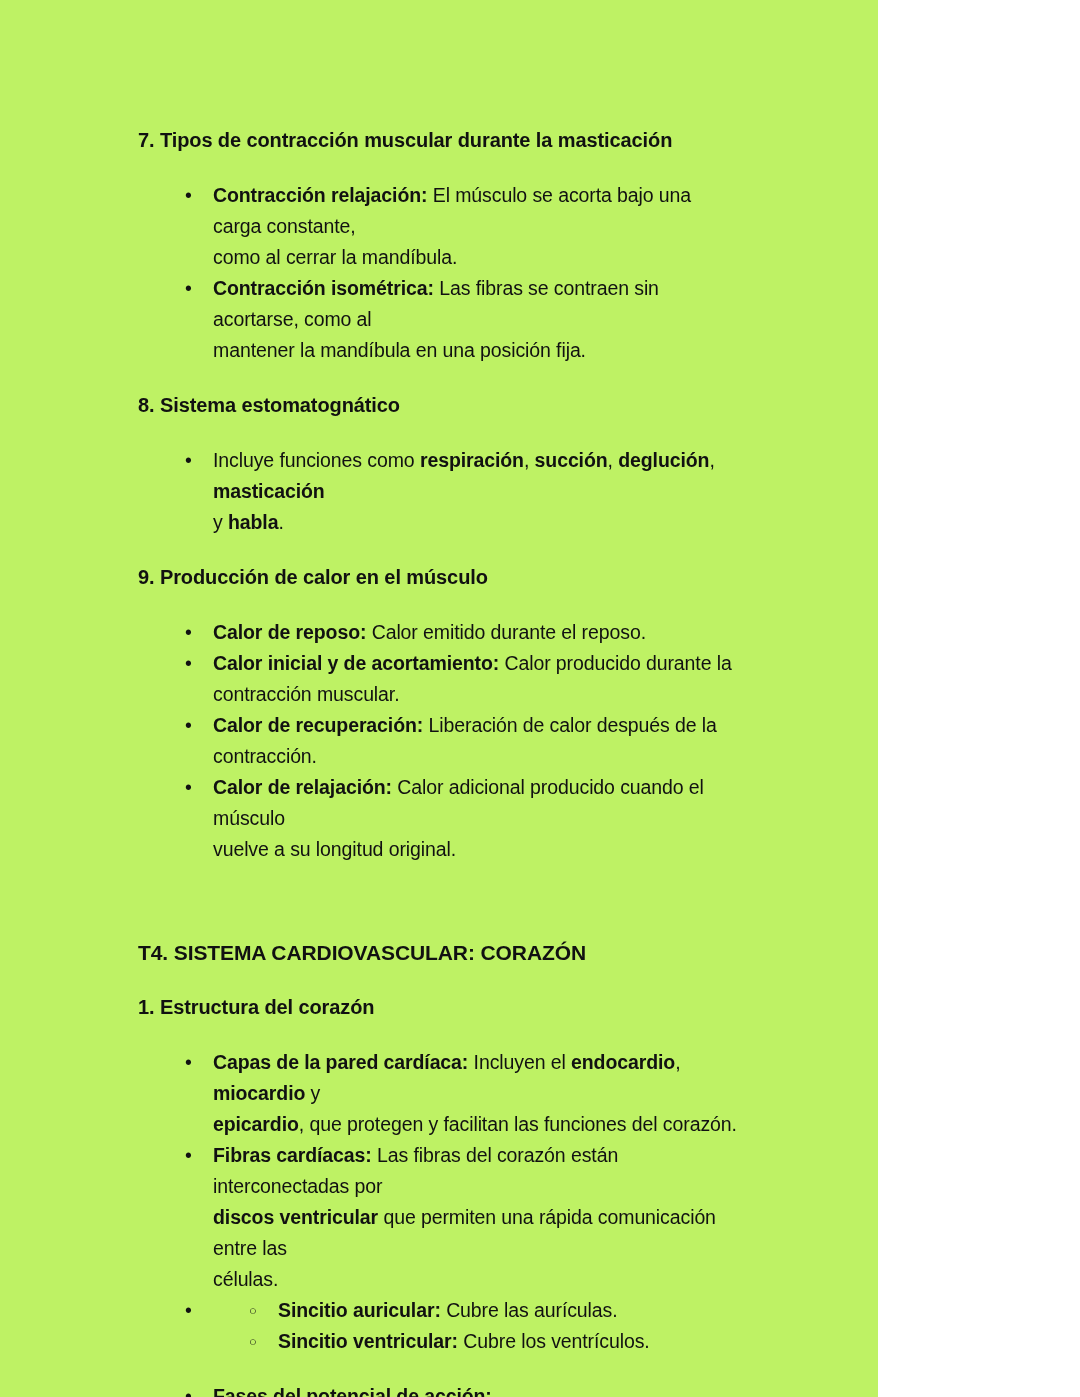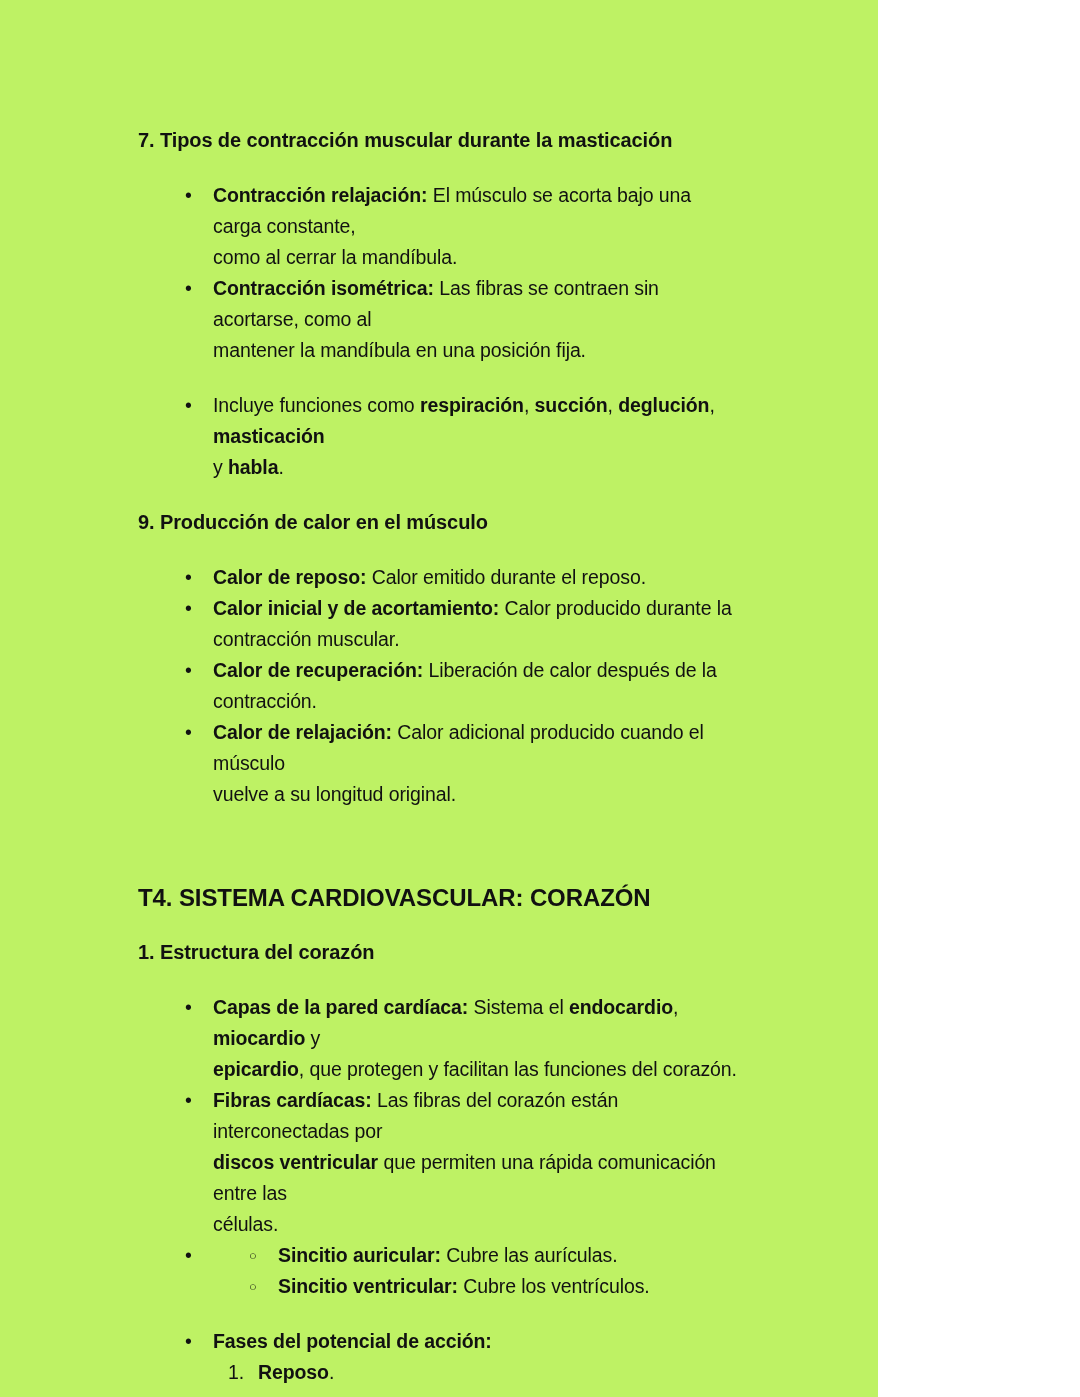--- a/index.html
+++ b/index.html
@@ -14,21 +14,21 @@
   }
   .page {
     box-sizing: border-box;
     width: 878px;
     min-height: 1397px;
     padding: 125px 140px 80px 138px;
     background: #bef264;
   }
   .block { margin: 0 0 24px 0; }
   h1.doc-title {
-    font-size: 24px;
+    font-size: 21px;
     line-height: 31px;
     font-weight: 700;
     margin: 0 0 24px 0;
     white-space: pre-wrap;
   }
   h2.doc-heading {
     font-size: 20px;
     line-height: 31px;
     font-weight: 700;
     margin: 0 0 24px 0;
@@ -74,38 +74,39 @@
 
 <main class="page">
   <div id="doc-root">
       <h2 class="doc-heading block"><strong>7. Tipos de contracción muscular durante la masticación</strong></h2>
       <div class="list block">
         <div class="li lvl1"><span class="marker">•</span><span class="li-text"><strong>Contracción relajación:</strong><span> El músculo se acorta bajo una carga constante,
 como al cerrar la mandíbula.</span></span></div>
         <div class="li lvl1"><span class="marker">•</span><span class="li-text"><strong>Contracción isométrica:</strong><span> Las fibras se contraen sin acortarse, como al
 mantener la mandíbula en una posición fija.</span></span></div>
       </div>
+      <h2 class="doc-heading block"><strong>8. Sistema estomatognático</strong></h2>
       <div class="list block">
         <div class="li lvl1"><span class="marker">•</span><span class="li-text"><span>Incluye funciones como </span><strong>respiración</strong><span>, </span><strong>succión</strong><span>, </span><strong>deglución</strong><span>, </span><strong>masticación</strong><span>
 y </span><strong>habla</strong><span>.</span></span></div>
       </div>
       <h2 class="doc-heading block"><strong>9. Producción de calor en el músculo</strong></h2>
       <div class="list block">
         <div class="li lvl1"><span class="marker">•</span><span class="li-text"><strong>Calor de reposo:</strong><span> Calor emitido durante el reposo.</span></span></div>
         <div class="li lvl1"><span class="marker">•</span><span class="li-text"><strong>Calor inicial y de acortamiento:</strong><span> Calor producido durante la
 contracción muscular.</span></span></div>
         <div class="li lvl1"><span class="marker">•</span><span class="li-text"><strong>Calor de recuperación:</strong><span> Liberación de calor después de la contracción.</span></span></div>
         <div class="li lvl1"><span class="marker">•</span><span class="li-text"><strong>Calor de relajación:</strong><span> Calor adicional producido cuando el músculo
 vuelve a su longitud original.</span></span></div>
       </div>
       <div class="spacer"></div>
       <h1 class="doc-title block"><strong>T4. SISTEMA CARDIOVASCULAR: CORAZÓN</strong></h1>
       <h2 class="doc-heading block"><strong>1. Estructura del corazón</strong></h2>
       <div class="list block">
-        <div class="li lvl1"><span class="marker">•</span><span class="li-text"><strong>Capas de la pared cardíaca:</strong><span> Sistema el </span><strong>endocardio</strong><span>, </span><strong>miocardio</strong><span> y
+        <div class="li lvl1"><span class="marker">•</span><span class="li-text"><strong>Capas de la pared cardíaca:</strong><span> Incluyen el </span><strong>endocardio</strong><span>, </span><strong>miocardio</strong><span> y
 </span><strong>epicardio</strong><span>, que protegen y facilitan las funciones del corazón.</span></span></div>
         <div class="li lvl1"><span class="marker">•</span><span class="li-text"><strong>Fibras cardíacas:</strong><span> Las fibras del corazón están interconectadas por
 </span><strong>discos ventricular</strong><span> que permiten una rápida comunicación entre las
 células.</span></span></div>
         <div class="li lvl1"><span class="marker">•</span></div>
         <div class="sub-list">
           <div class="li lvl2-circle"><span class="marker">○</span><span class="li-text"><strong>Sincitio auricular:</strong><span> Cubre las aurículas.</span></span></div>
           <div class="li lvl2-circle"><span class="marker">○</span><span class="li-text"><strong>Sincitio ventricular:</strong><span> Cubre los ventrículos.</span></span></div>
         </div>
       </div>

